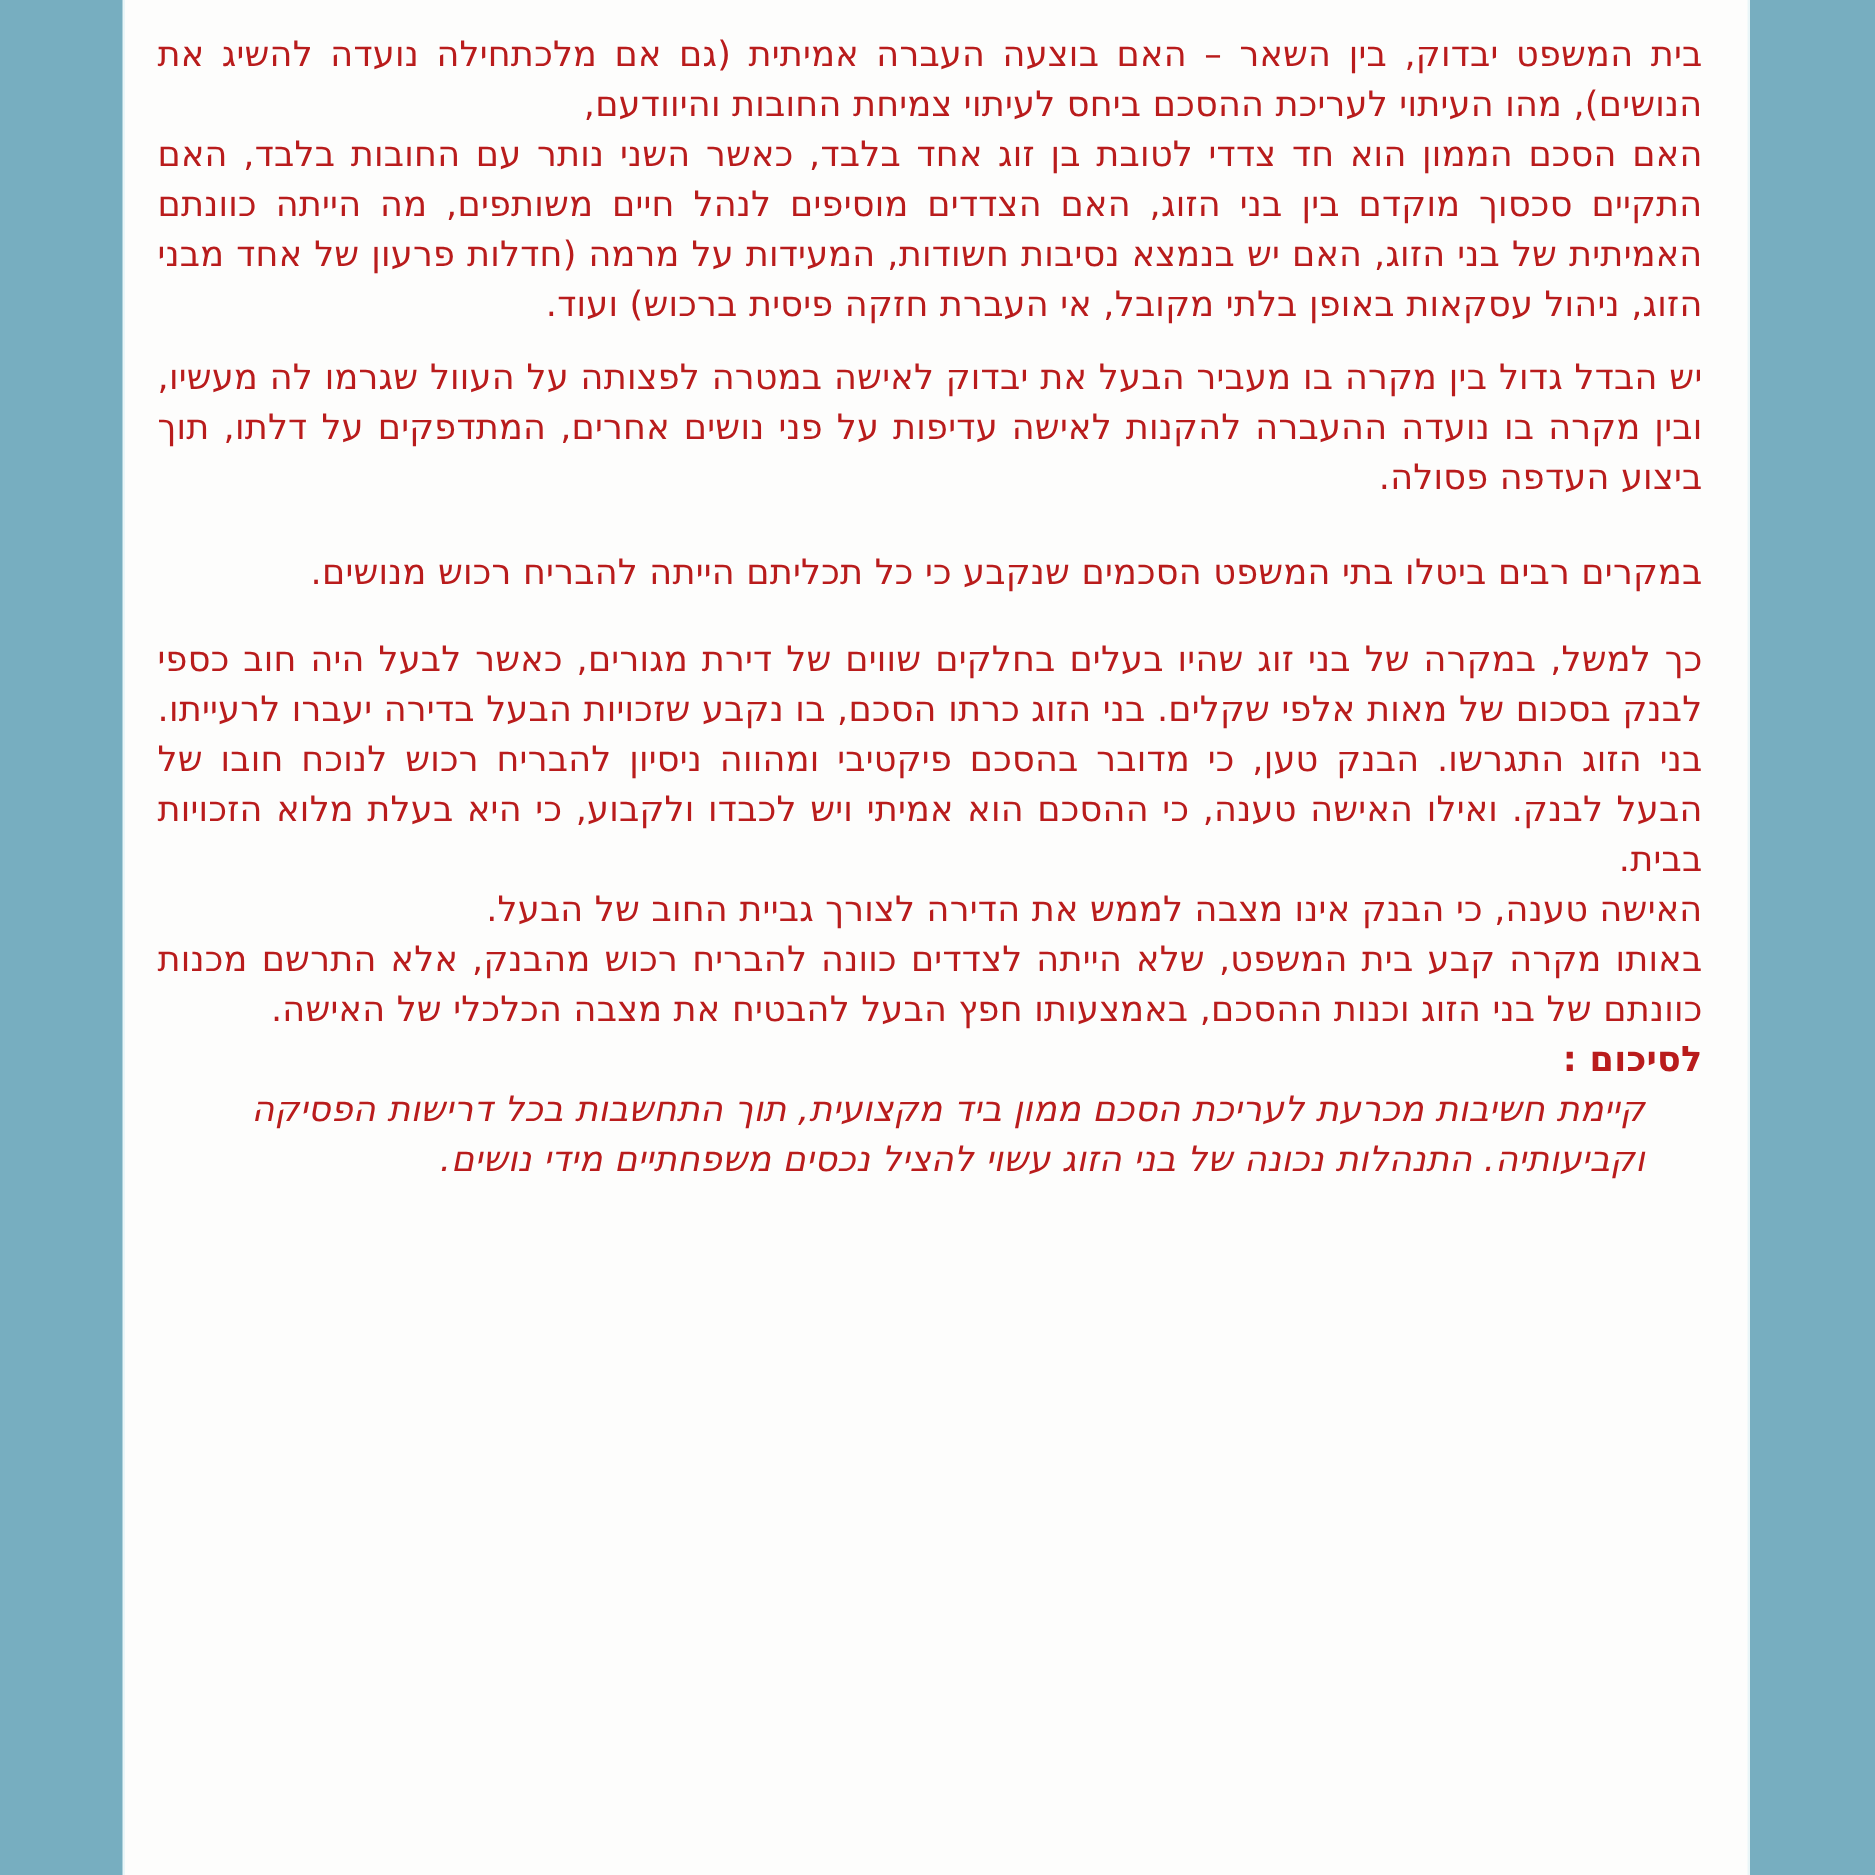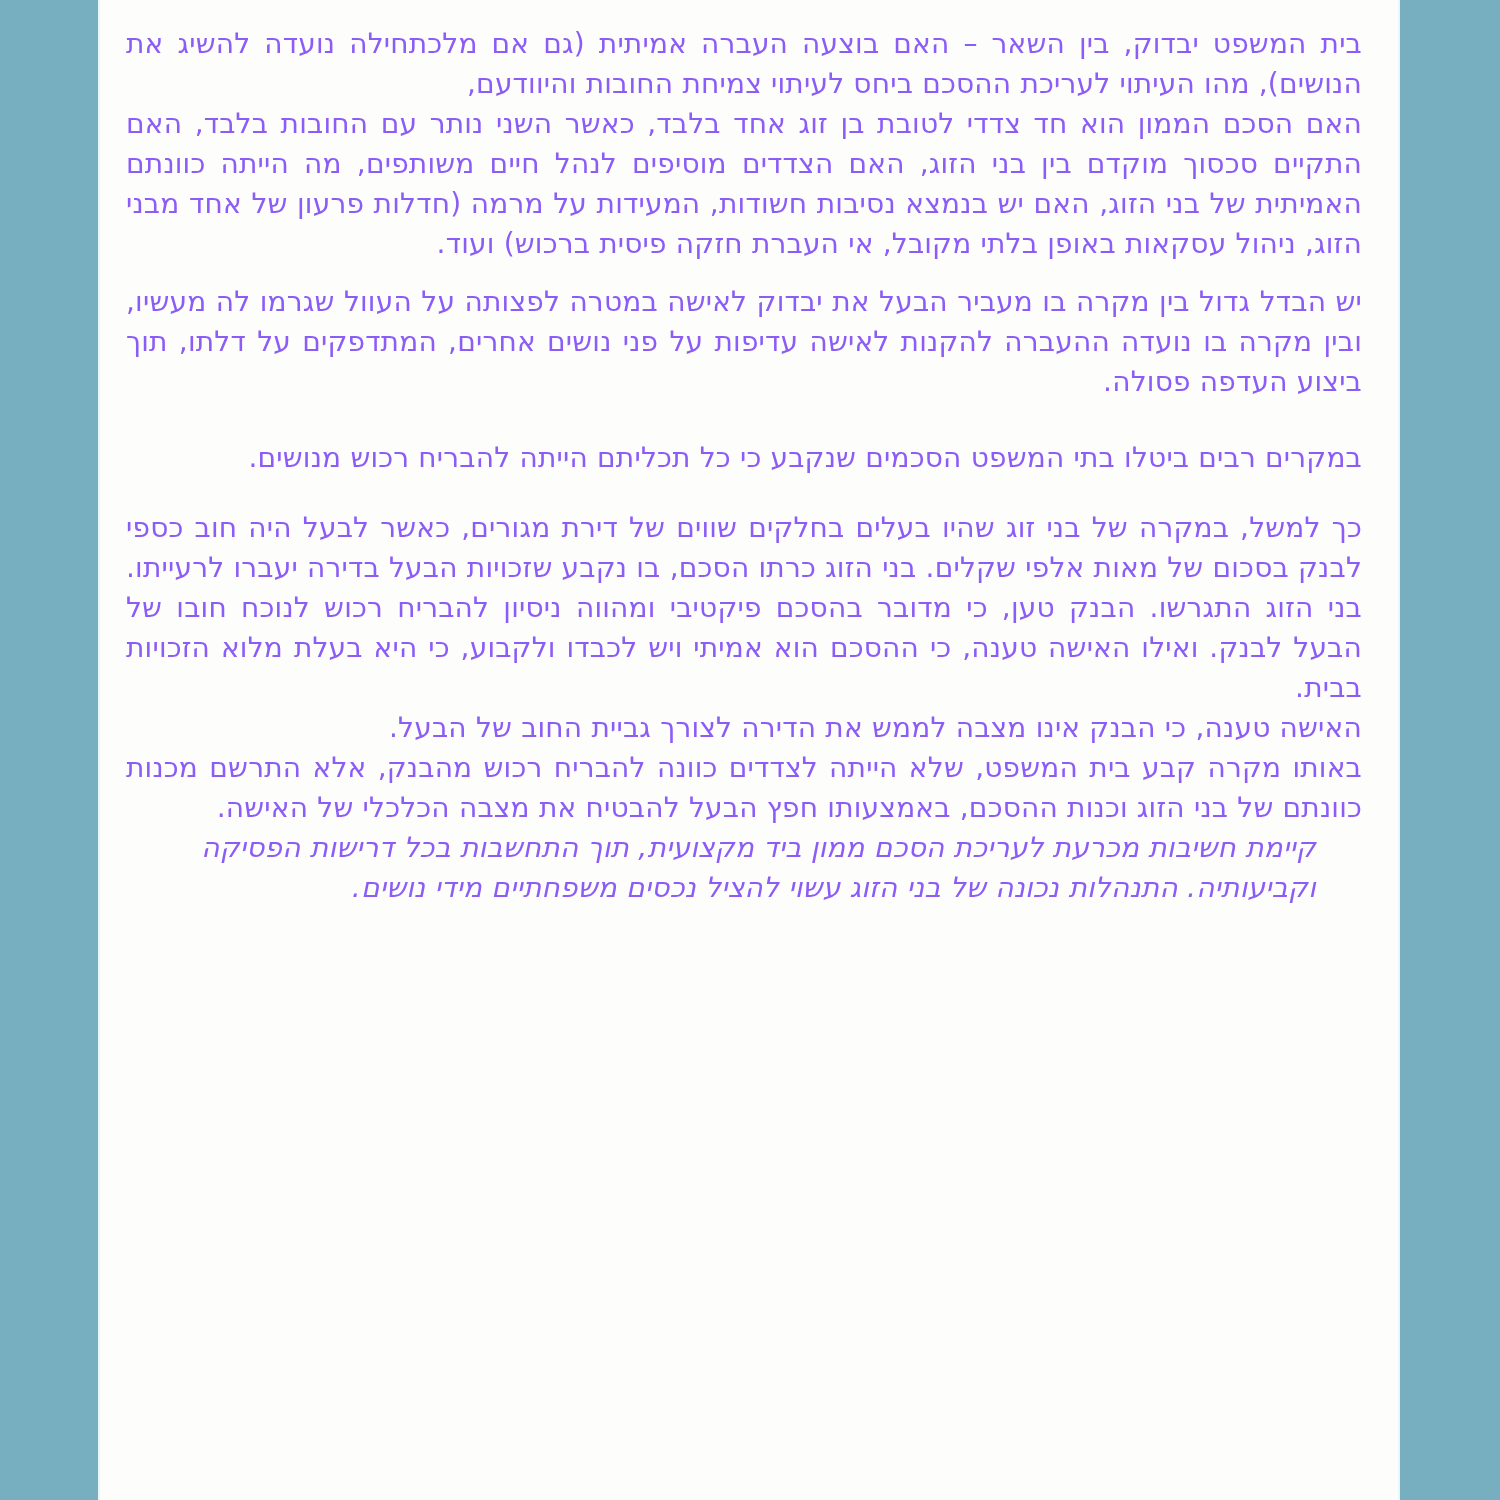--- a/index.html
+++ b/index.html
@@ -21,21 +21,21 @@
     width: 1298px;
     height: 1500px;
     background: #fdfdfc;
     box-shadow: -2px 0 0 #eaf6f8, 2px 0 0 #eaf6f8;
   }
   .content {
     direction: rtl;
     unicode-bidi: embed;
     text-align: justify;
     padding: 24px 36px 0 26px;
-    color: #8b5cf6;
+    color: #b91c1c;
     font-size: 28px;
     line-height: 40px;
     letter-spacing: 0.2px;
   }
   .content p {
     margin: 0;
   }
   .gap-s  { margin-bottom: 18px !important; }
   .gap-m  { margin-bottom: 30px !important; }
   .gap-l  { margin-bottom: 36px !important; }
@@ -64,17 +64,18 @@
 
     <p class="gap-m">במקרים רבים ביטלו בתי המשפט הסכמים שנקבע כי כל תכליתם הייתה להבריח רכוש מנושים.</p>
 
     <p>כך למשל, במקרה של בני זוג שהיו בעלים בחלקים שווים של דירת מגורים, כאשר לבעל היה חוב כספי לבנק בסכום של מאות אלפי שקלים. בני הזוג כרתו הסכם, בו נקבע שזכויות הבעל בדירה יעברו לרעייתו. בני הזוג התגרשו. הבנק טען, כי מדובר בהסכם פיקטיבי ומהווה ניסיון להבריח רכוש לנוכח חובו של הבעל לבנק. ואילו האישה טענה, כי ההסכם הוא אמיתי ויש לכבדו ולקבוע, כי היא בעלת מלוא הזכויות בבית.</p>
 
     <p>האישה טענה, כי הבנק אינו מצבה לממש את הדירה לצורך גביית החוב של הבעל.</p>
 
     <p>באותו מקרה קבע בית המשפט, שלא הייתה לצדדים כוונה להבריח רכוש מהבנק, אלא התרשם מכנות כוונתם של בני הזוג וכנות ההסכם, באמצעותו חפץ הבעל להבטיח את מצבה הכלכלי של האישה.</p>
 
 
+    <p class="summary-heading">לסיכום :</p>
 
     <p class="summary-body">קיימת חשיבות מכרעת לעריכת הסכם ממון ביד מקצועית, תוך התחשבות בכל דרישות הפסיקה וקביעותיה. התנהלות נכונה של בני הזוג עשוי להציל נכסים משפחתיים מידי נושים.</p>
 
   </div>
 </div>
 
 </body></html>

